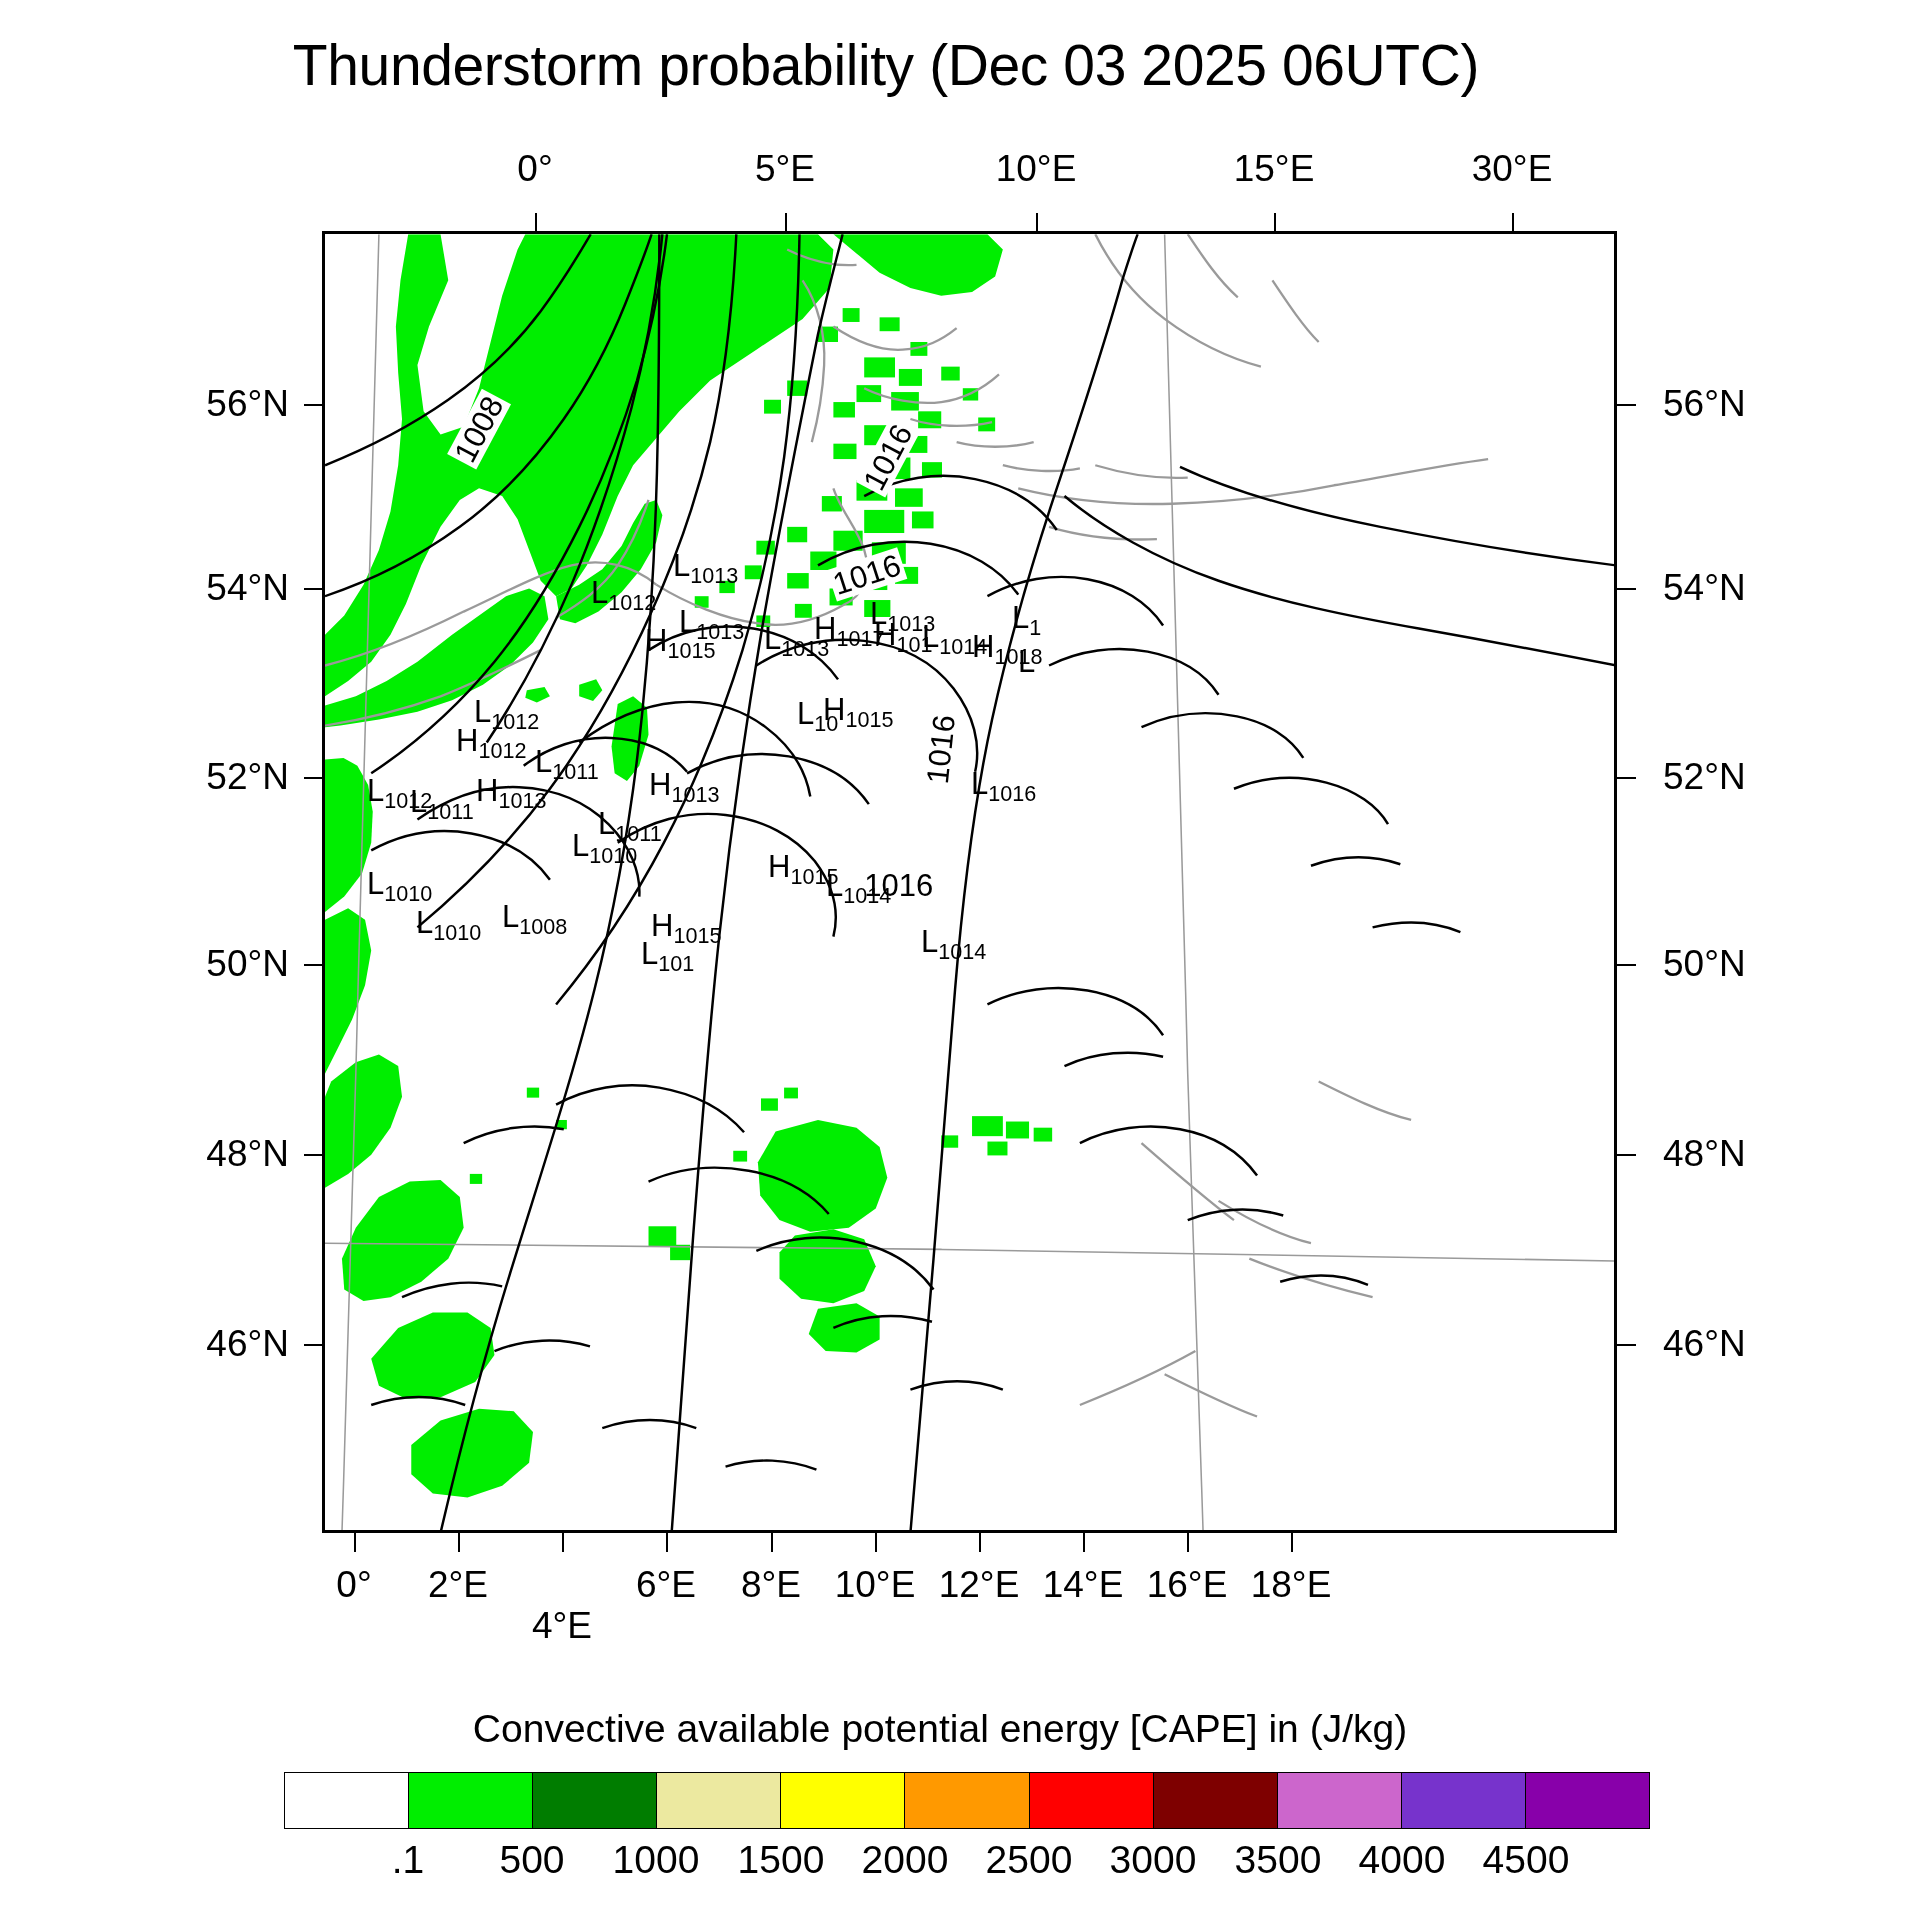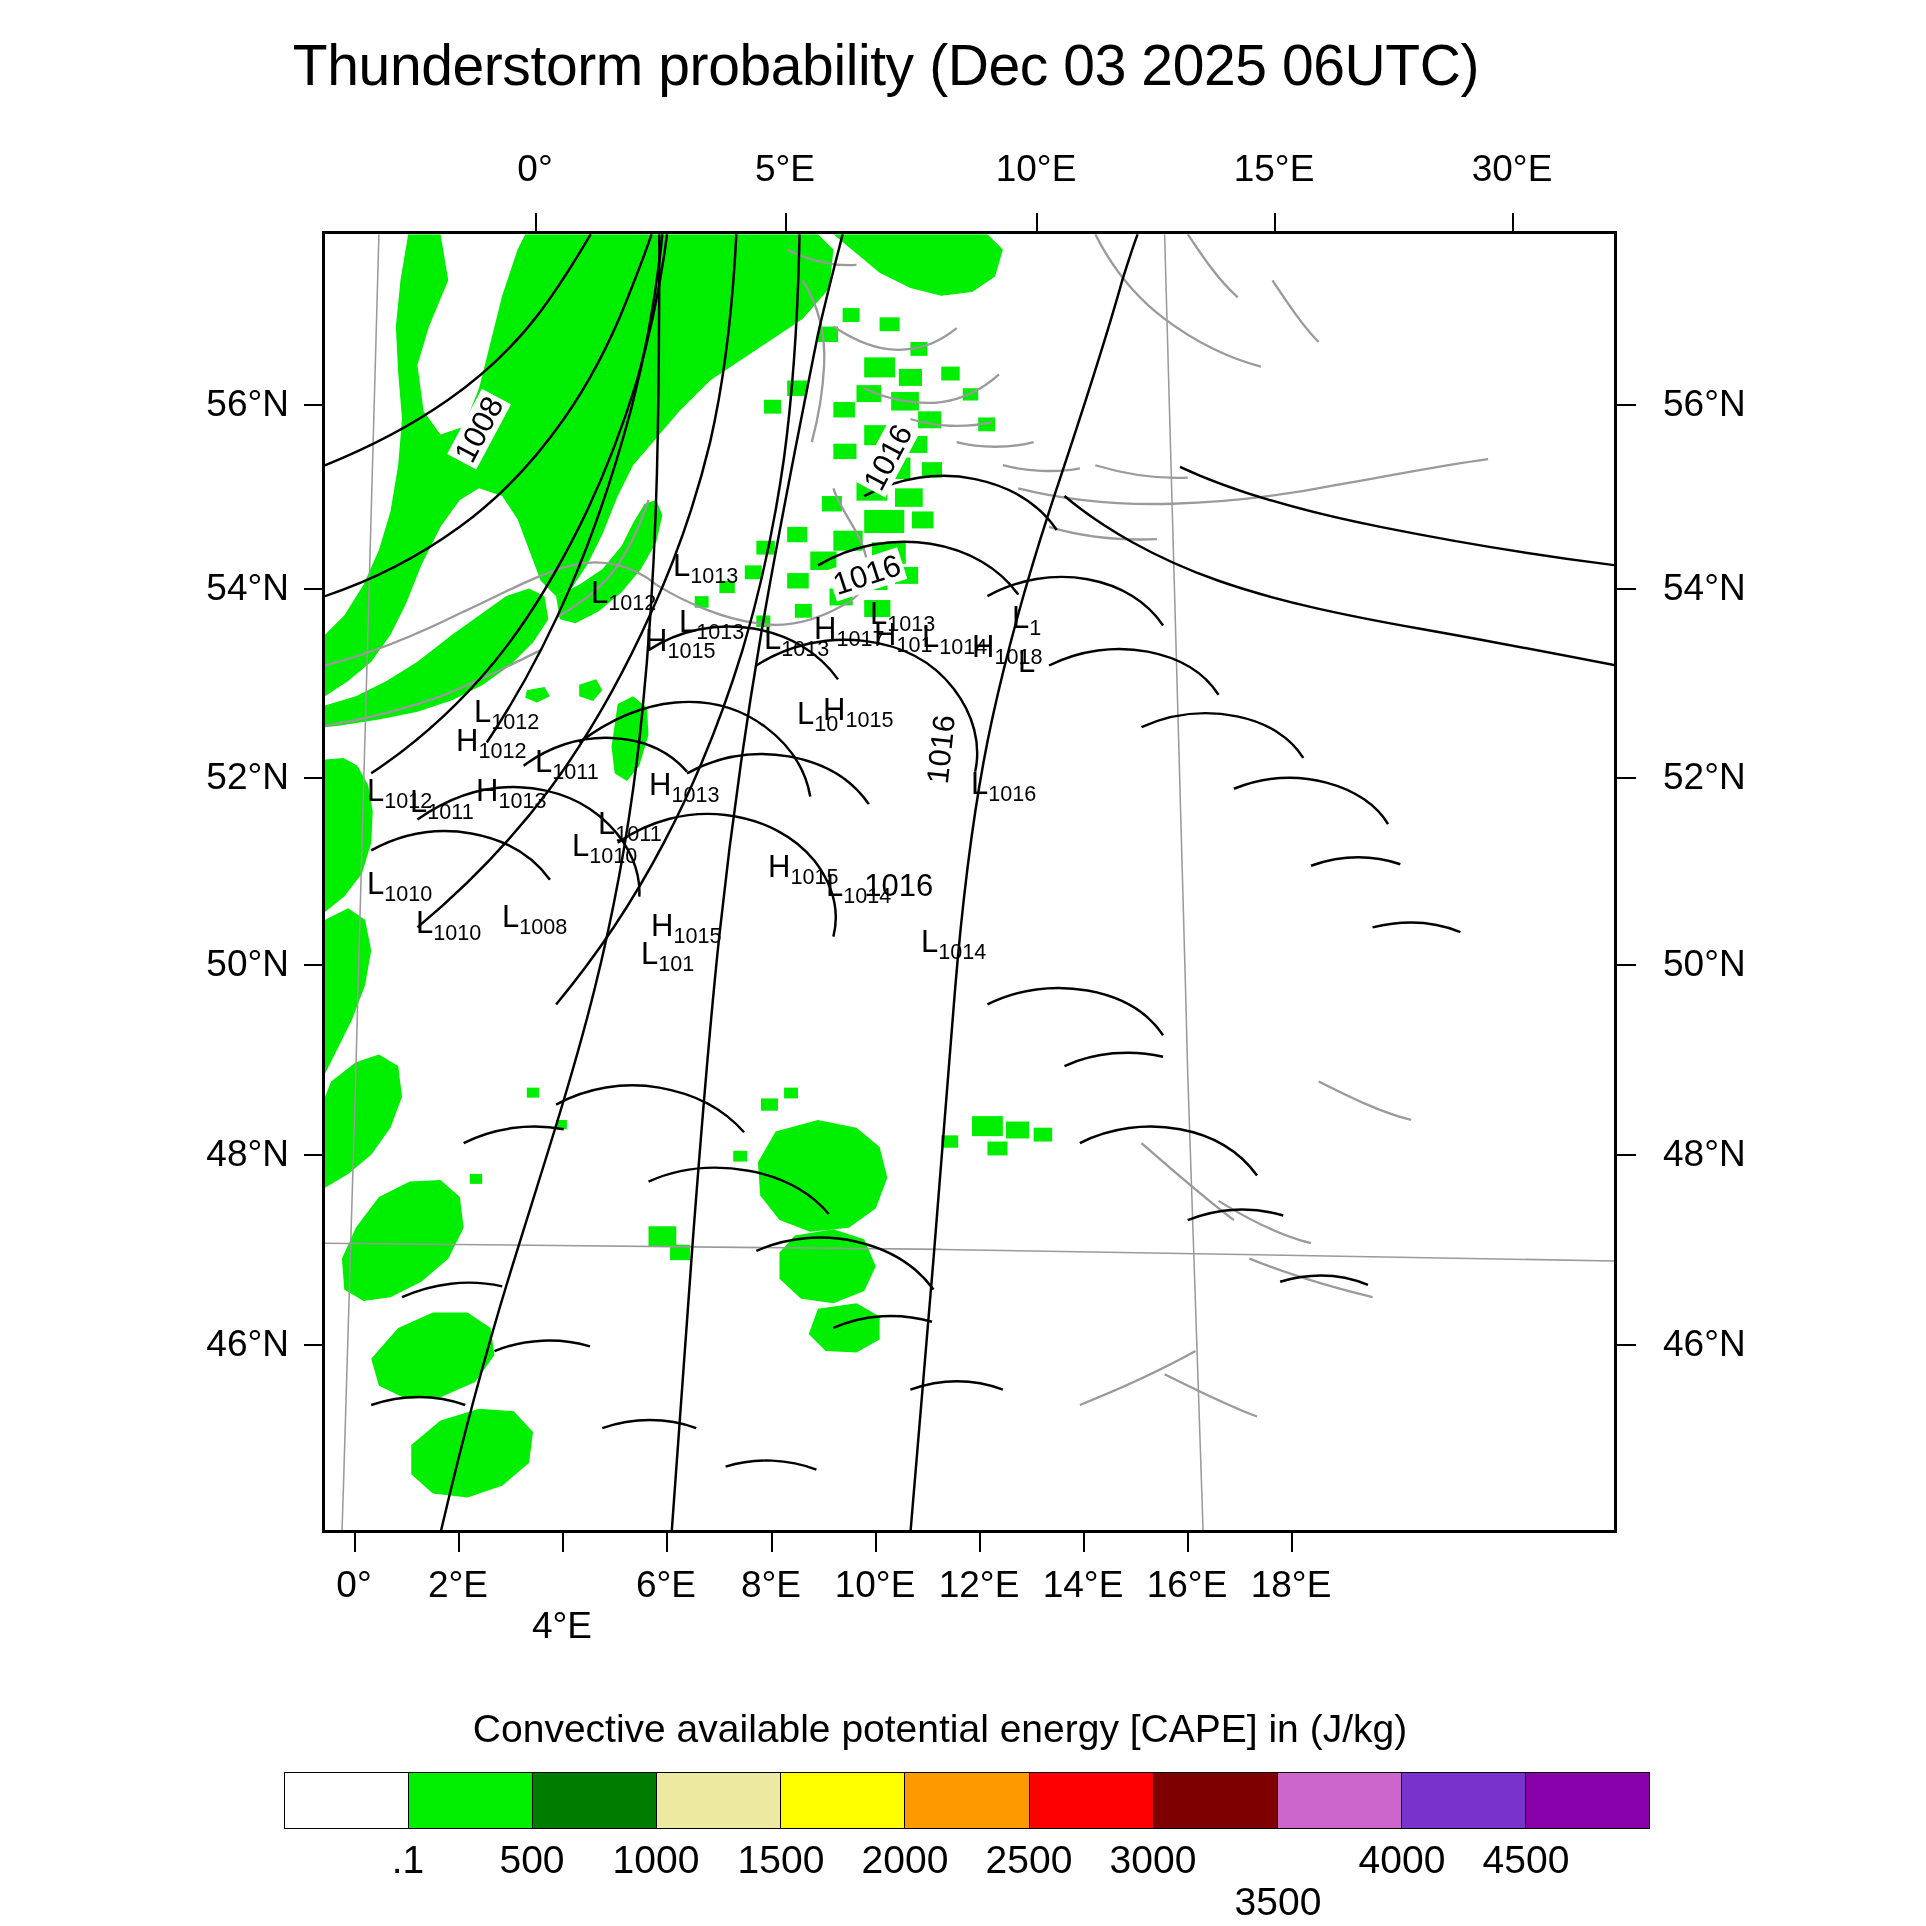--- a/index.html
+++ b/index.html
@@ -422,19 +422,19 @@
     <div style="background: rgb(136, 0, 170);"></div>
   </div>
   <div id="cbar-labels">
     <span style="left:124px;">.1</span>
     <span style="left:248px;">500</span>
     <span style="left:372px;">1000</span>
     <span style="left:497px;">1500</span>
     <span style="left:621px;">2000</span>
     <span style="left:745px;">2500</span>
     <span style="left:869px;">3000</span>
-    <span style="left:994px;margin-top:42px;">3500</span>
+    <span style="left:994px;">3500</span>
     <span style="left:1118px;">4000</span>
     <span style="left:1242px;">4500</span>
   </div>
 
 </div>
 
 
 </body></html>

